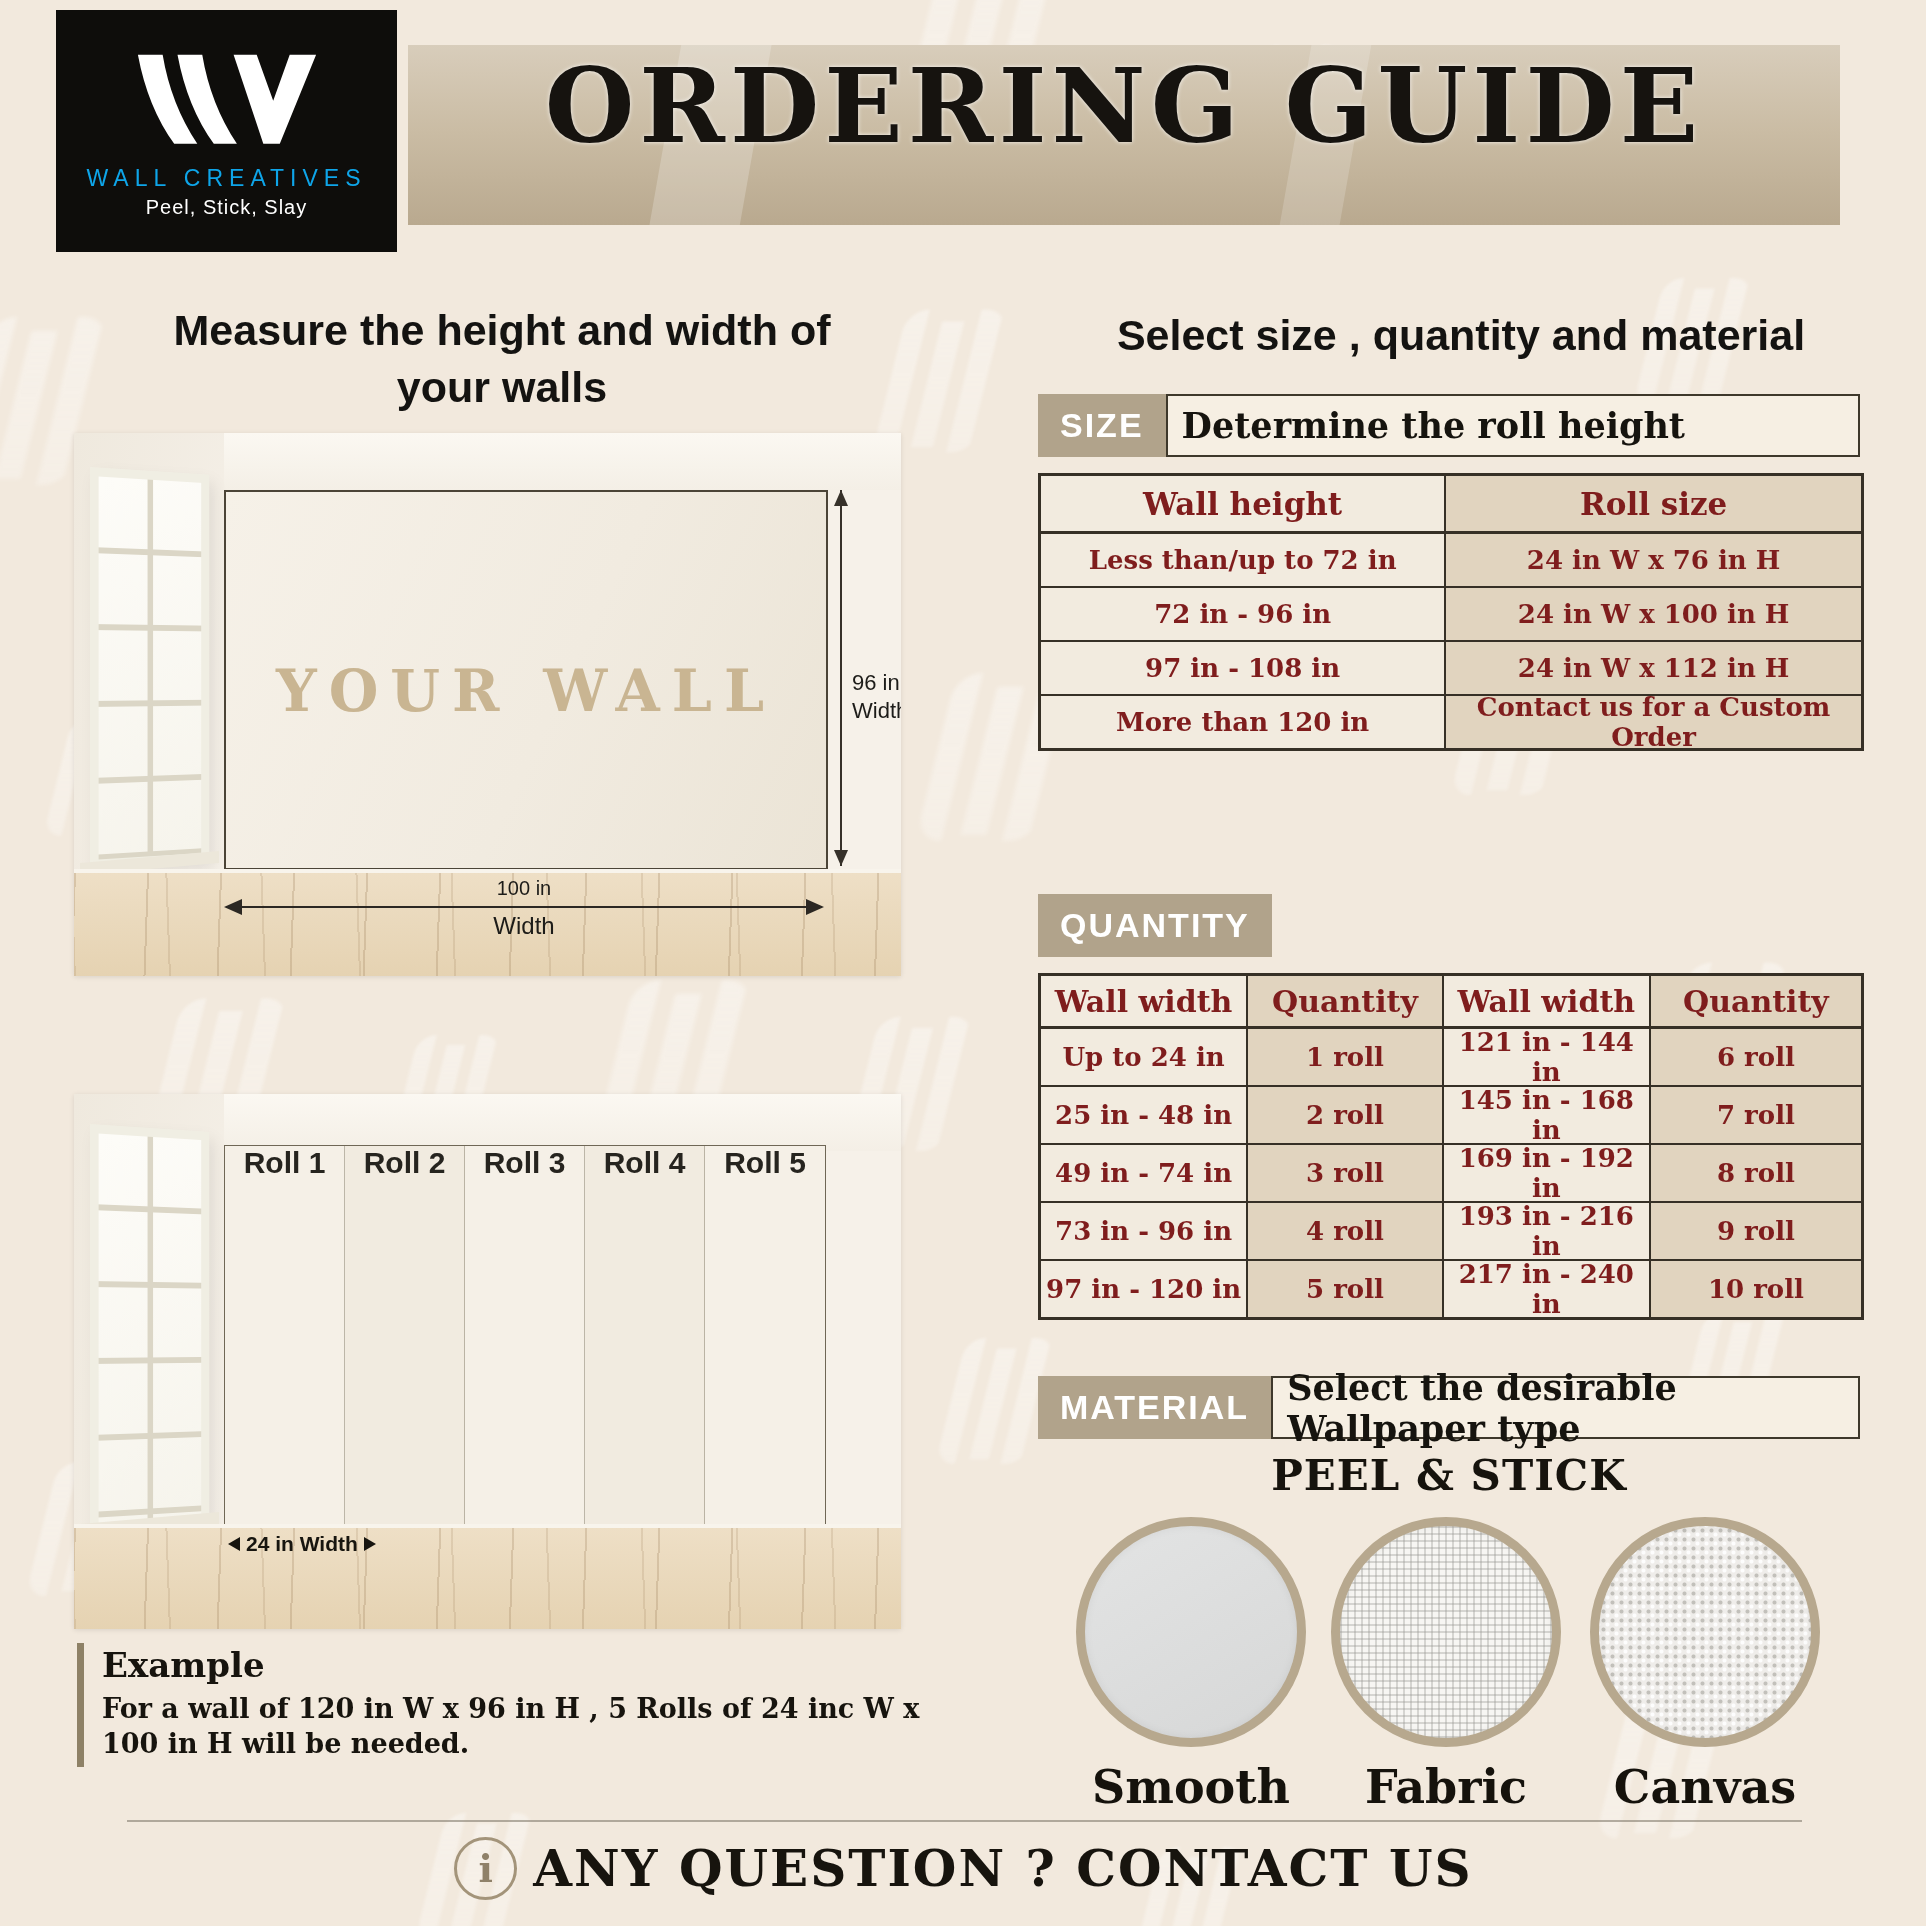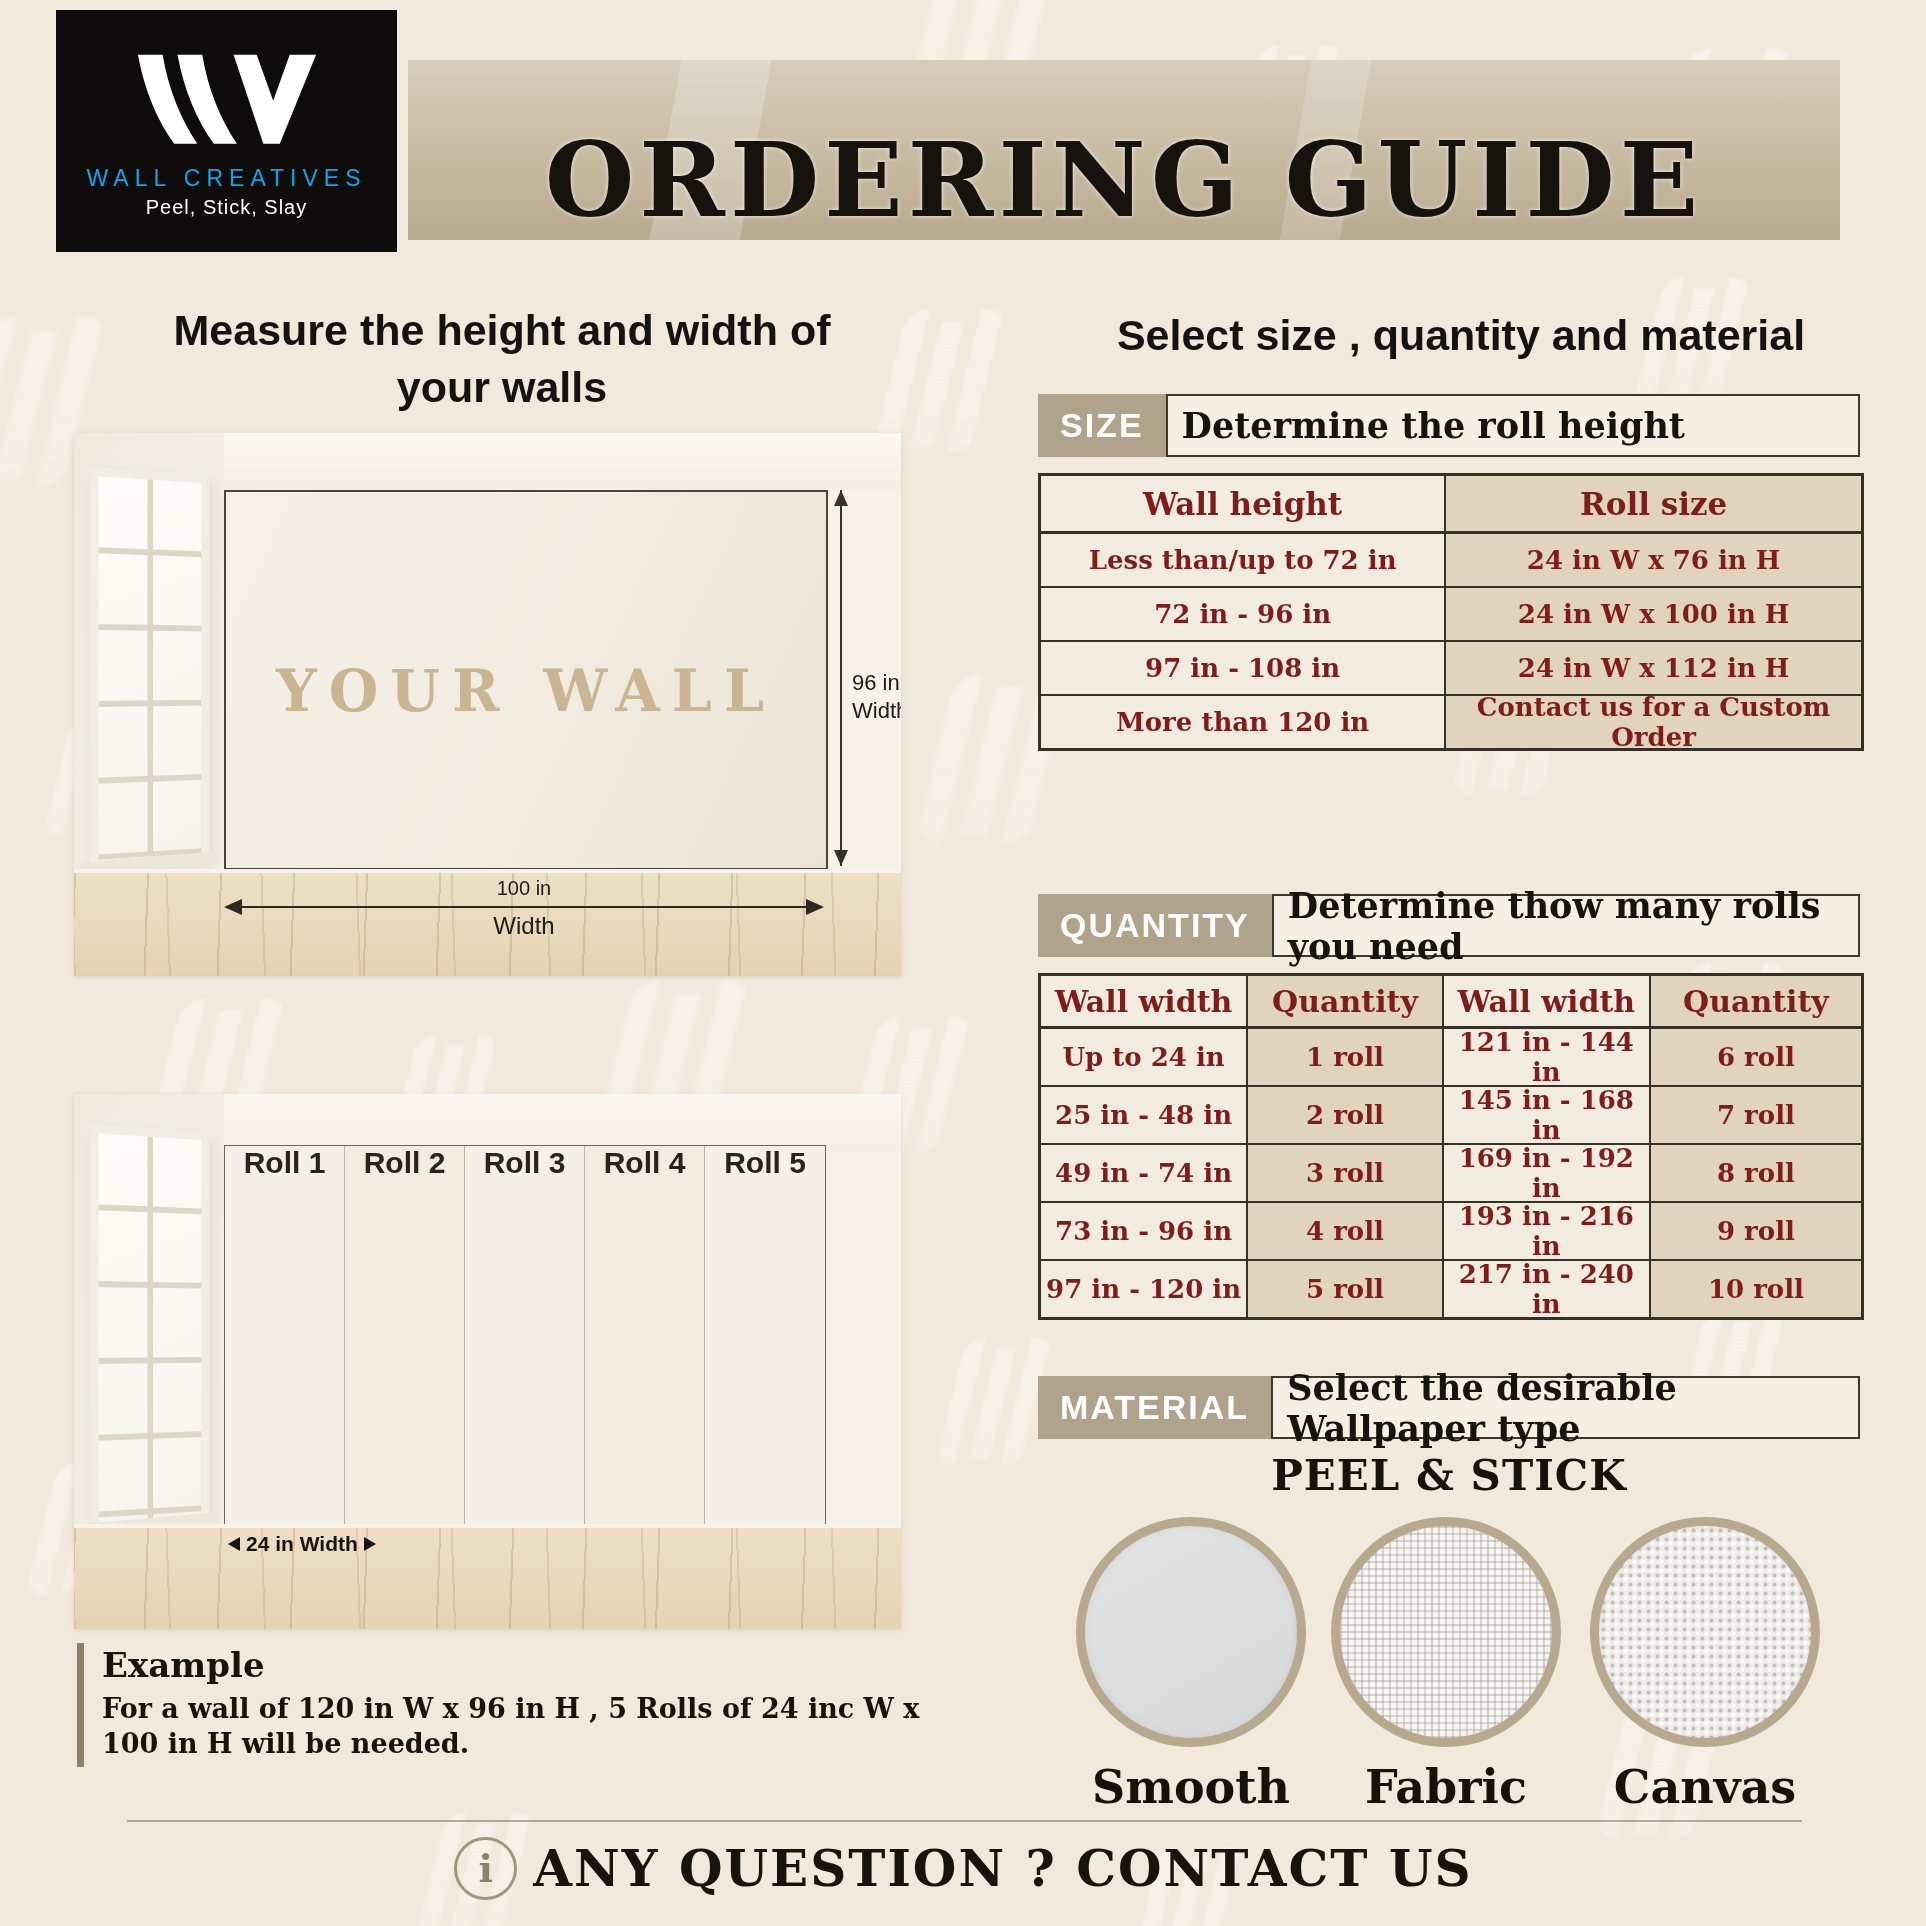--- a/index.html
+++ b/index.html
@@ -13,21 +13,21 @@
         linear-gradient(rgba(255,255,255,.75),rgba(255,255,255,.55)) 44px 14px/26px 88%,
         linear-gradient(rgba(255,255,255,.75),rgba(255,255,255,.55)) 87px 0/26px 100%;
       background-repeat:no-repeat;border-radius:26px;transform:skewX(-14deg);}
   .z1{position:absolute;z-index:1;}
 
   
   .logo-box{left:56px;top:10px;width:341px;height:242px;background:#0e0d0b;display:flex;flex-direction:column;align-items:center;justify-content:center;gap:4px;}
   .logo-mark{width:198px;height:117px;}
   .logo-name{color:#0ea5e9;font-size:23px;letter-spacing:6px;font-weight:400;}
   .logo-tagline{color:#fff;font-size:20px;letter-spacing:1px;}
-  .banner{left:408px;top:60px;width:1432px;height:180px;background:linear-gradient(180deg,#d8cdbb 0%,#cabca4 48%,#b9a98f 100%);display:flex;align-items:flex-end;justify-content:center;overflow:hidden;}
+  .banner{left:408px;top:45px;width:1432px;height:180px;background:linear-gradient(180deg,#d8cdbb 0%,#cabca4 48%,#b9a98f 100%);display:flex;align-items:flex-start;justify-content:center;overflow:hidden;}
   .banner::before{content:"";position:absolute;left:18%;top:-30%;width:89px;height:160%;background:rgba(255,255,255,.22);transform:rotate(10deg);}
   .banner::after{content:"";position:absolute;left:62%;top:-30%;width:59px;height:160%;background:rgba(255,255,255,.18);transform:rotate(10deg);}
   .banner h1{margin:0;font-family:"DejaVu Serif",serif;font-weight:bold;font-size:103px;letter-spacing:5px;color:#16130f;text-shadow:0 0 4px rgba(255,255,255,.85);z-index:1;}
 
   
   .col-headline{font-size:43px;line-height:1.32;font-weight:bold;color:#141311;text-align:center;margin:12px;}
   .left-headline{left:114px;top:290px;width:752px;}
   .right-headline{left:1038px;top:295px;width:822px;}
 
   
@@ -256,21 +256,20 @@
       </div>
       <div class="trow">
         <div class="tcell cream">More than 120 in</div>
         <div class="tcell tan">Contact us for a Custom Order</div>
       </div>
     </div>
   </div>
 
   <div class="sec-row sec-qty">
     <div class="badge">QUANTITY</div>
-    <div class="sec-heading">Determine thow many rolls you need</div>
   </div>
 
   <div class="dtable qty-t">
     <div class="trow thead">
       <div class="tcell cream">Wall width</div>
       <div class="tcell tan">Quantity</div>
       <div class="tcell cream">Wall width</div>
       <div class="tcell tan">Quantity</div>
     </div>
     <div class="tbody">

